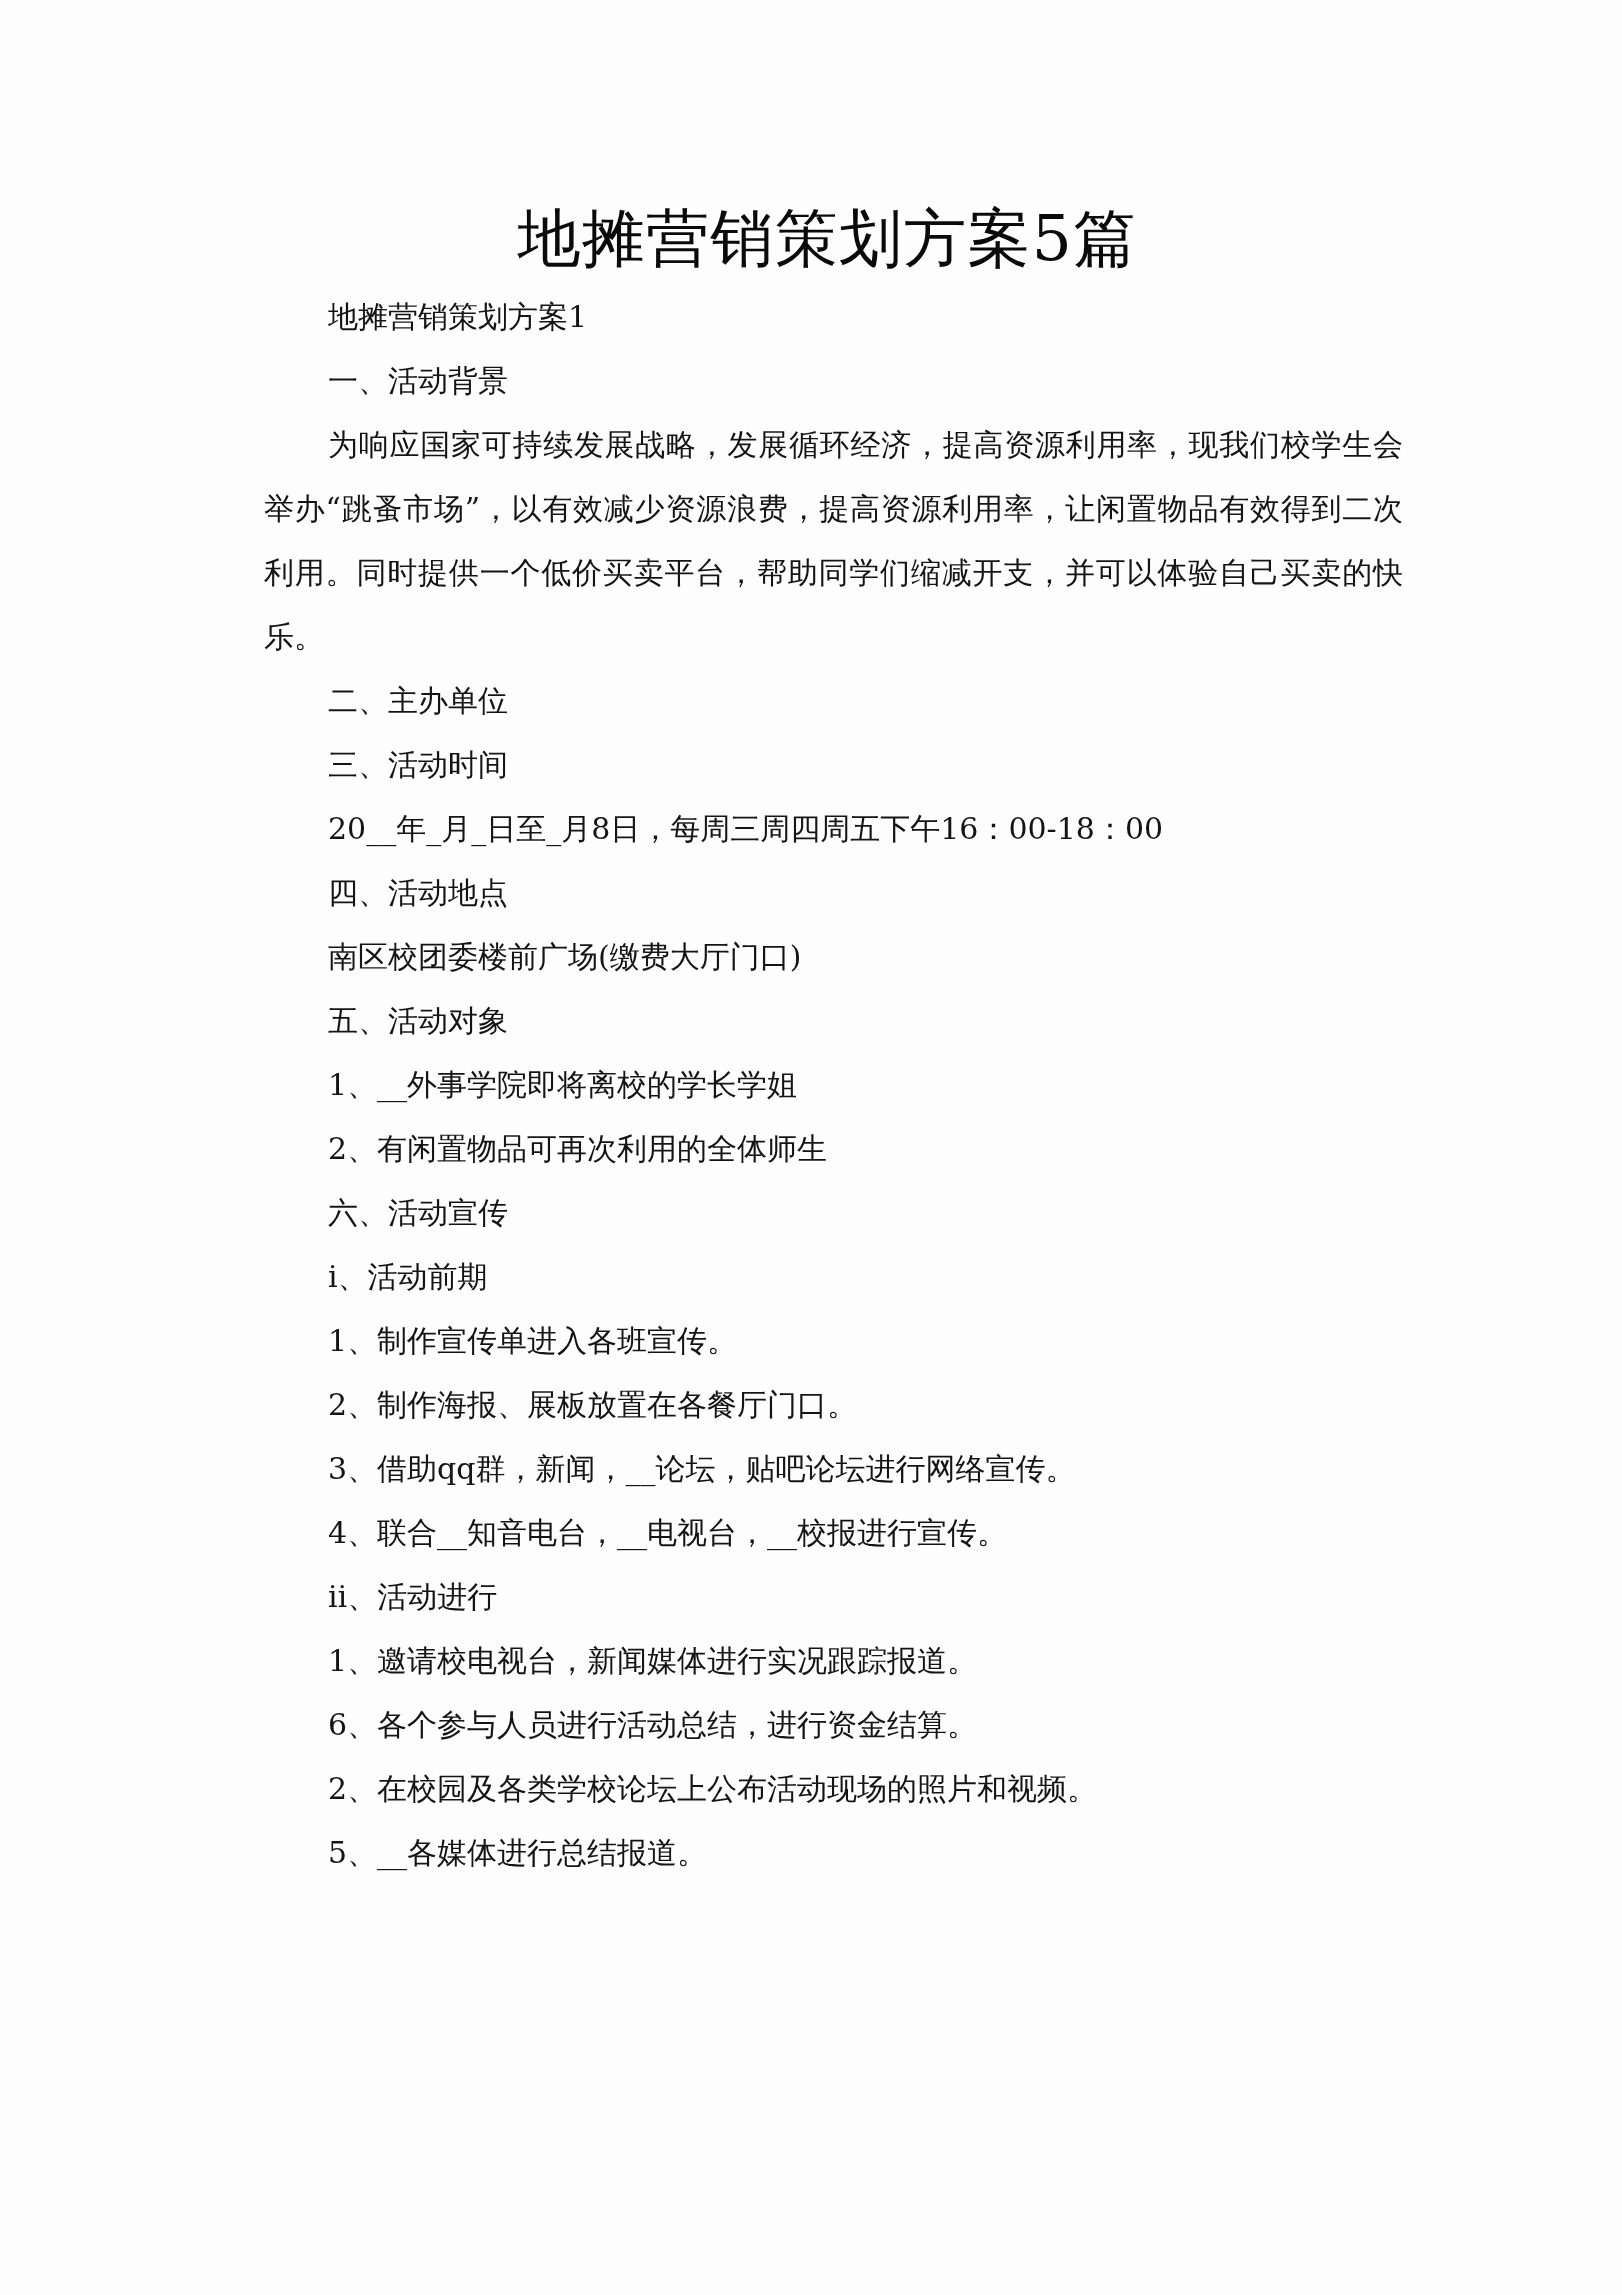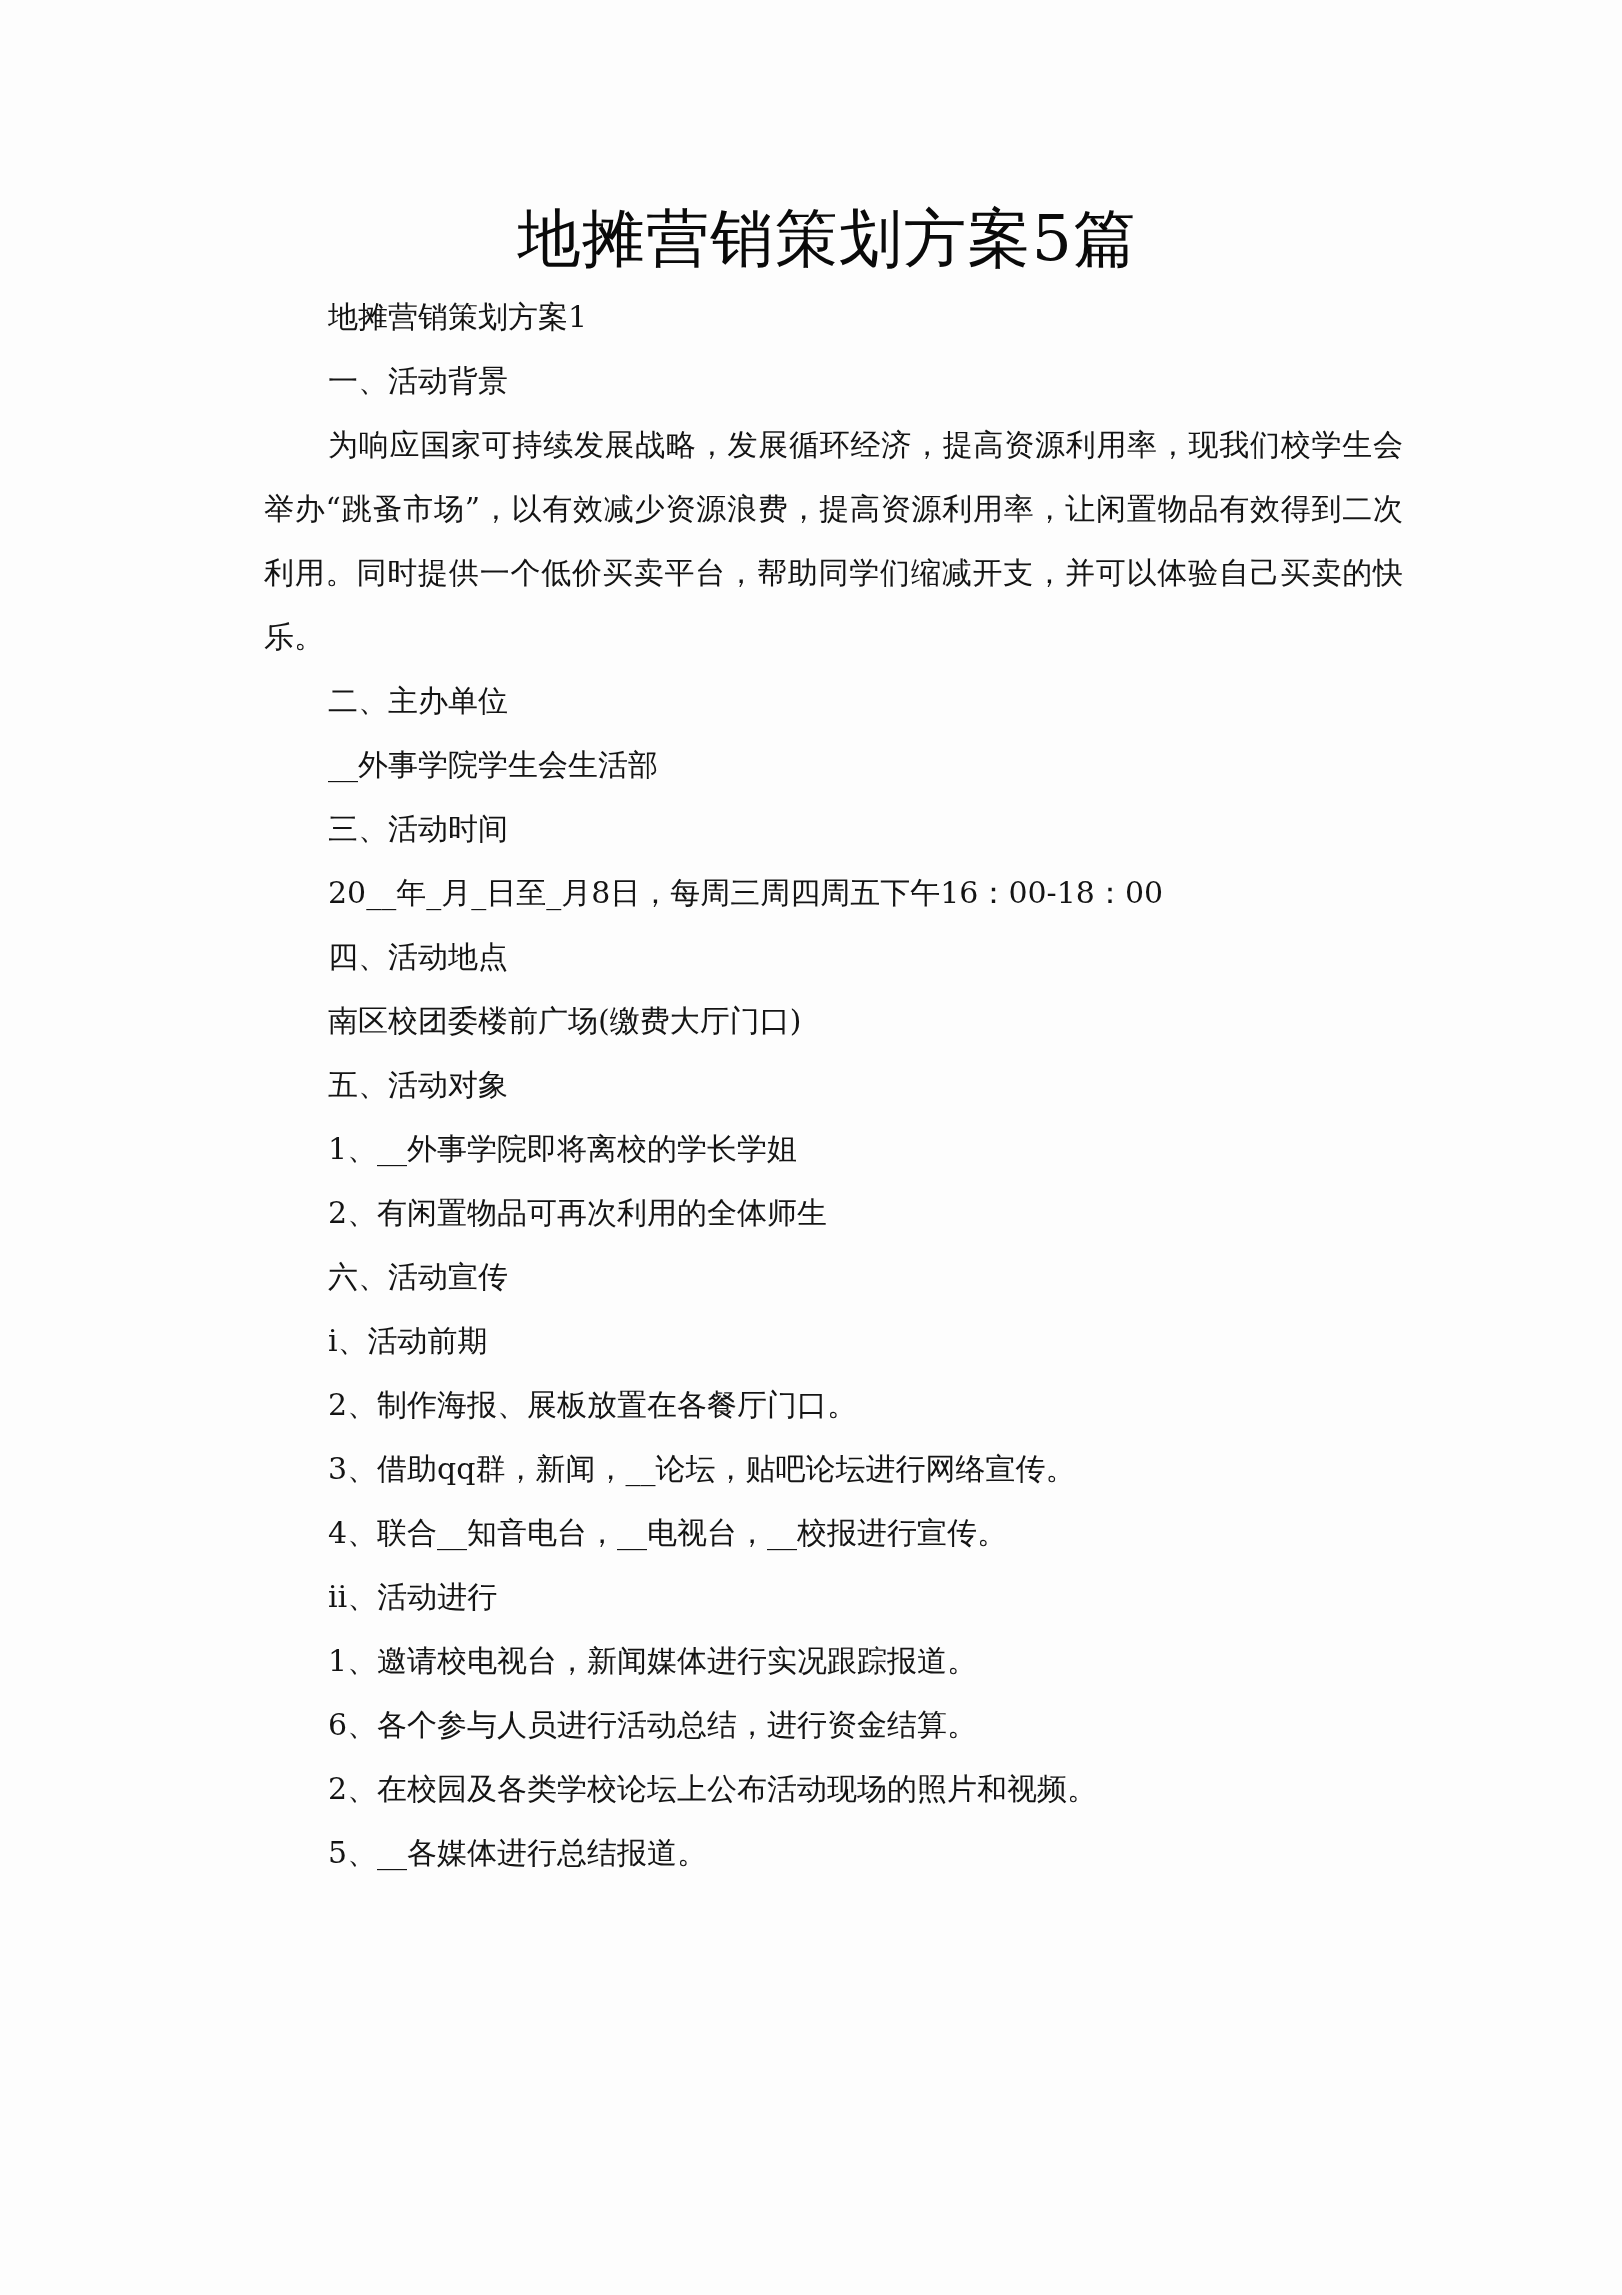--- a/index.html
+++ b/index.html
@@ -68,35 +68,35 @@
 
   <h1 class="title">地摊营销策划方案5篇</h1>
 
   <div class="body">
     <p class="indent">地摊营销策划方案1</p>
 
     <p class="indent">一、活动背景</p>
     <p class="para">为响应国家可持续发展战略，发展循环经济，提高资源利用率，现我们校学生会举办“跳蚤市场”，以有效减少资源浪费，提高资源利用率，让闲置物品有效得到二次利用。同时提供一个低价买卖平台，帮助同学们缩减开支，并可以体验自己买卖的快乐。</p>
 
     <p class="indent">二、主办单位</p>
-    <p class="indent">__外事学院学生会生活部</p>
 
     <p class="indent">三、活动时间</p>
     <p class="indent">20__年_月_日至_月8日，每周三周四周五下午16：00-18：00</p>
 
     <p class="indent">四、活动地点</p>
     <p class="indent">南区校团委楼前广场(缴费大厅门口)</p>
 
     <p class="indent">五、活动对象</p>
     <p class="indent">1、__外事学院即将离校的学长学姐</p>
     <p class="indent">2、有闲置物品可再次利用的全体师生</p>
 
     <p class="indent">六、活动宣传</p>
 
     <p class="indent">ⅰ、活动前期</p>
+    <p class="indent">1、制作宣传单进入各班宣传。</p>
     <p class="indent">2、制作海报、展板放置在各餐厅门口。</p>
     <p class="indent">3、借助qq群，新闻，__论坛，贴吧论坛进行网络宣传。</p>
     <p class="indent">4、联合__知音电台，__电视台，__校报进行宣传。</p>
 
     <p class="indent">ⅱ、活动进行</p>
     <p class="indent">1、邀请校电视台，新闻媒体进行实况跟踪报道。</p>
 
     <p class="indent">6、各个参与人员进行活动总结，进行资金结算。</p>
     <p class="indent">2、在校园及各类学校论坛上公布活动现场的照片和视频。</p>
     <p class="indent">5、__各媒体进行总结报道。</p>

